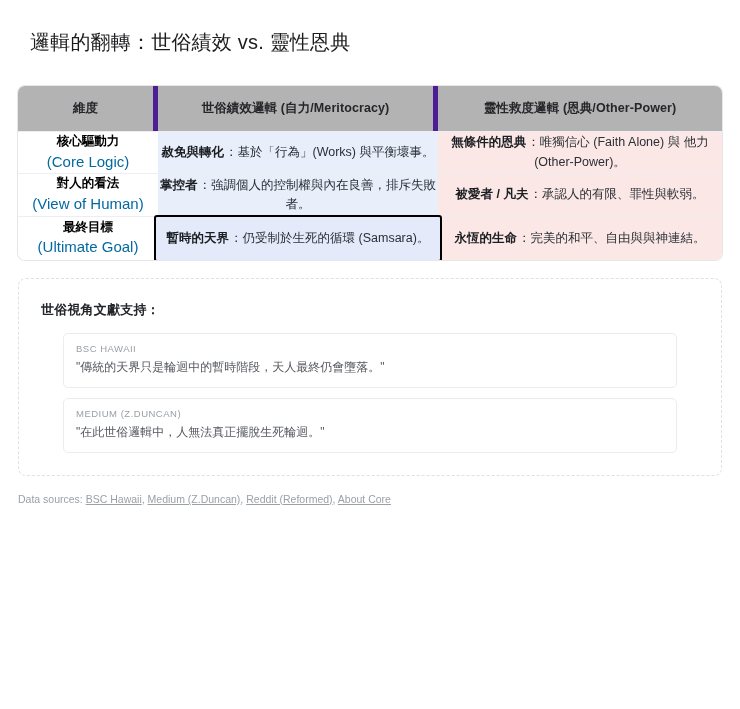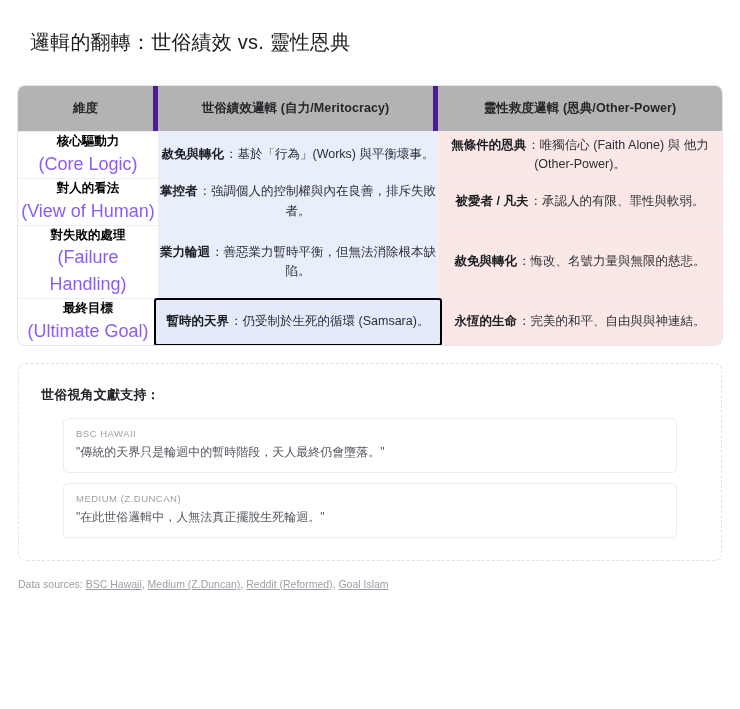--- a/index.html
+++ b/index.html
@@ -73,23 +73,23 @@
     line-height: 1.5;
   }
   .cell-dim .dim-zh {
     display: block;
     font-size: 12.5px;
     font-weight: 700;
     color: #000000;
   }
   .cell-dim .dim-en {
     display: block;
-    font-size: 18px;
-    font-weight: 400;
-    color: #8b5cf6;
+    font-size: 15px;
+    font-weight: 400;
+    color: #0369a1;
     text-align: center;
   }
   .cell-sec { background: #e9eefb; padding: 14px 12px; }
   .cell-spi { background: #fbe8e6; padding: 14px 12px; }
 
   .kv {
     text-align: center;
     line-height: 1.55;
     font-size: 12.5px;
     color: #2b2f36;
@@ -224,32 +224,20 @@
           </td>
           <td class="cell-sec">
             <div class="kv"><span class="term">掌控者</span><span class="colon">：</span><span class="desc">強調個人的控制權與內在良善，排斥失敗者。</span></div>
           </td>
           <td class="cell-spi">
             <div class="kv"><span class="term">被愛者 / 凡夫</span><span class="colon">：</span><span class="desc">承認人的有限、罪性與軟弱。</span></div>
           </td>
         </tr>
         <tr>
           <td class="cell-dim">
-            <span class="dim-zh">對失敗的處理</span>
-            <span class="dim-en">(Failure Handling)</span>
-          </td>
-          <td class="cell-sec">
-            <div class="kv"><span class="term">業力輪迴</span><span class="colon">：</span><span class="desc">善惡業力暫時平衡，但無法消除根本缺陷。</span></div>
-          </td>
-          <td class="cell-spi">
-            <div class="kv"><span class="term">赦免與轉化</span><span class="colon">：</span><span class="desc">悔改、名號力量與無限的慈悲。</span></div>
-          </td>
-        </tr>
-        <tr>
-          <td class="cell-dim">
             <span class="dim-zh">最終目標</span>
             <span class="dim-en">(Ultimate Goal)</span>
           </td>
           <td class="cell-sec cell-highlight">
             <div class="hl-box">
               <div class="kv"><span class="term">暫時的天界</span><span class="colon">：</span><span class="desc">仍受制於生死的循環 (Samsara)。</span></div>
             </div>
           </td>
           <td class="cell-spi">
             <div class="kv"><span class="term">永恆的生命</span><span class="colon">：</span><span class="desc">完美的和平、自由與與神連結。</span></div>
@@ -268,17 +256,17 @@
         <div class="quote-item">
           <div class="quote-source">MEDIUM (Z.DUNCAN)</div>
           <div class="quote-text">"在此世俗邏輯中，人無法真正擺脫生死輪迴。"</div>
         </div>
       </div>
   </div>
 
   <div class="footer">
     <div class="data-sources">
       <span>Data sources:</span>
-      <span id="sources-links"> <a href="#">BSC Hawaii</a>, <a href="#">Medium (Z.Duncan)</a>, <a href="#">Reddit (Reformed)</a>, <a href="#">Goal Islam</a></span>
+      <span id="sources-links"> <a href="#">BSC Hawaii</a>, <a href="#">Medium (Z.Duncan)</a>, <a href="#">Reddit (Reformed)</a>, <a href="#">About Core</a></span>
     </div>
   </div>
 
 </div>
 
 </body></html>

